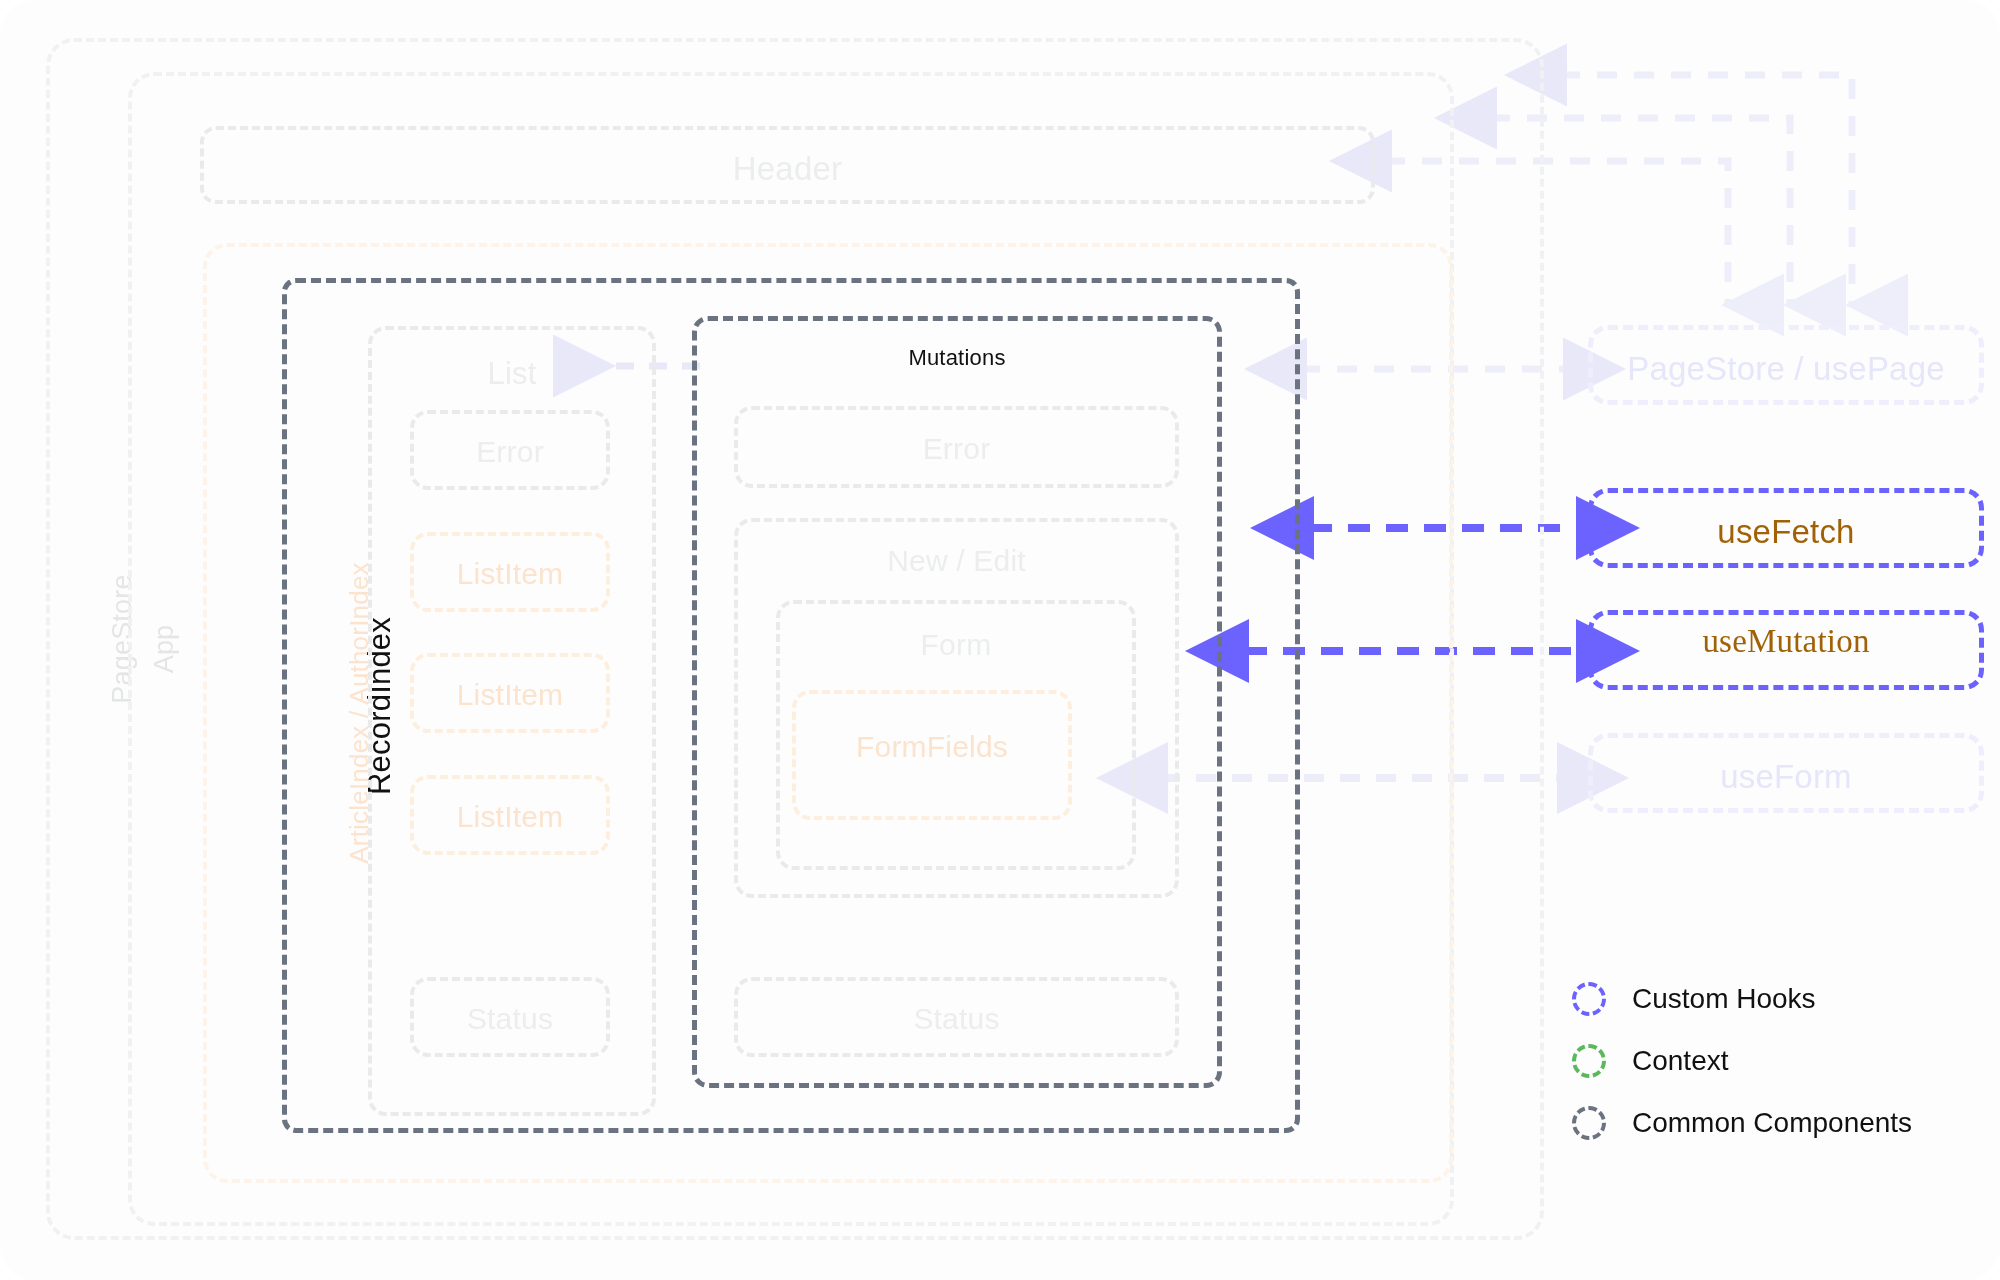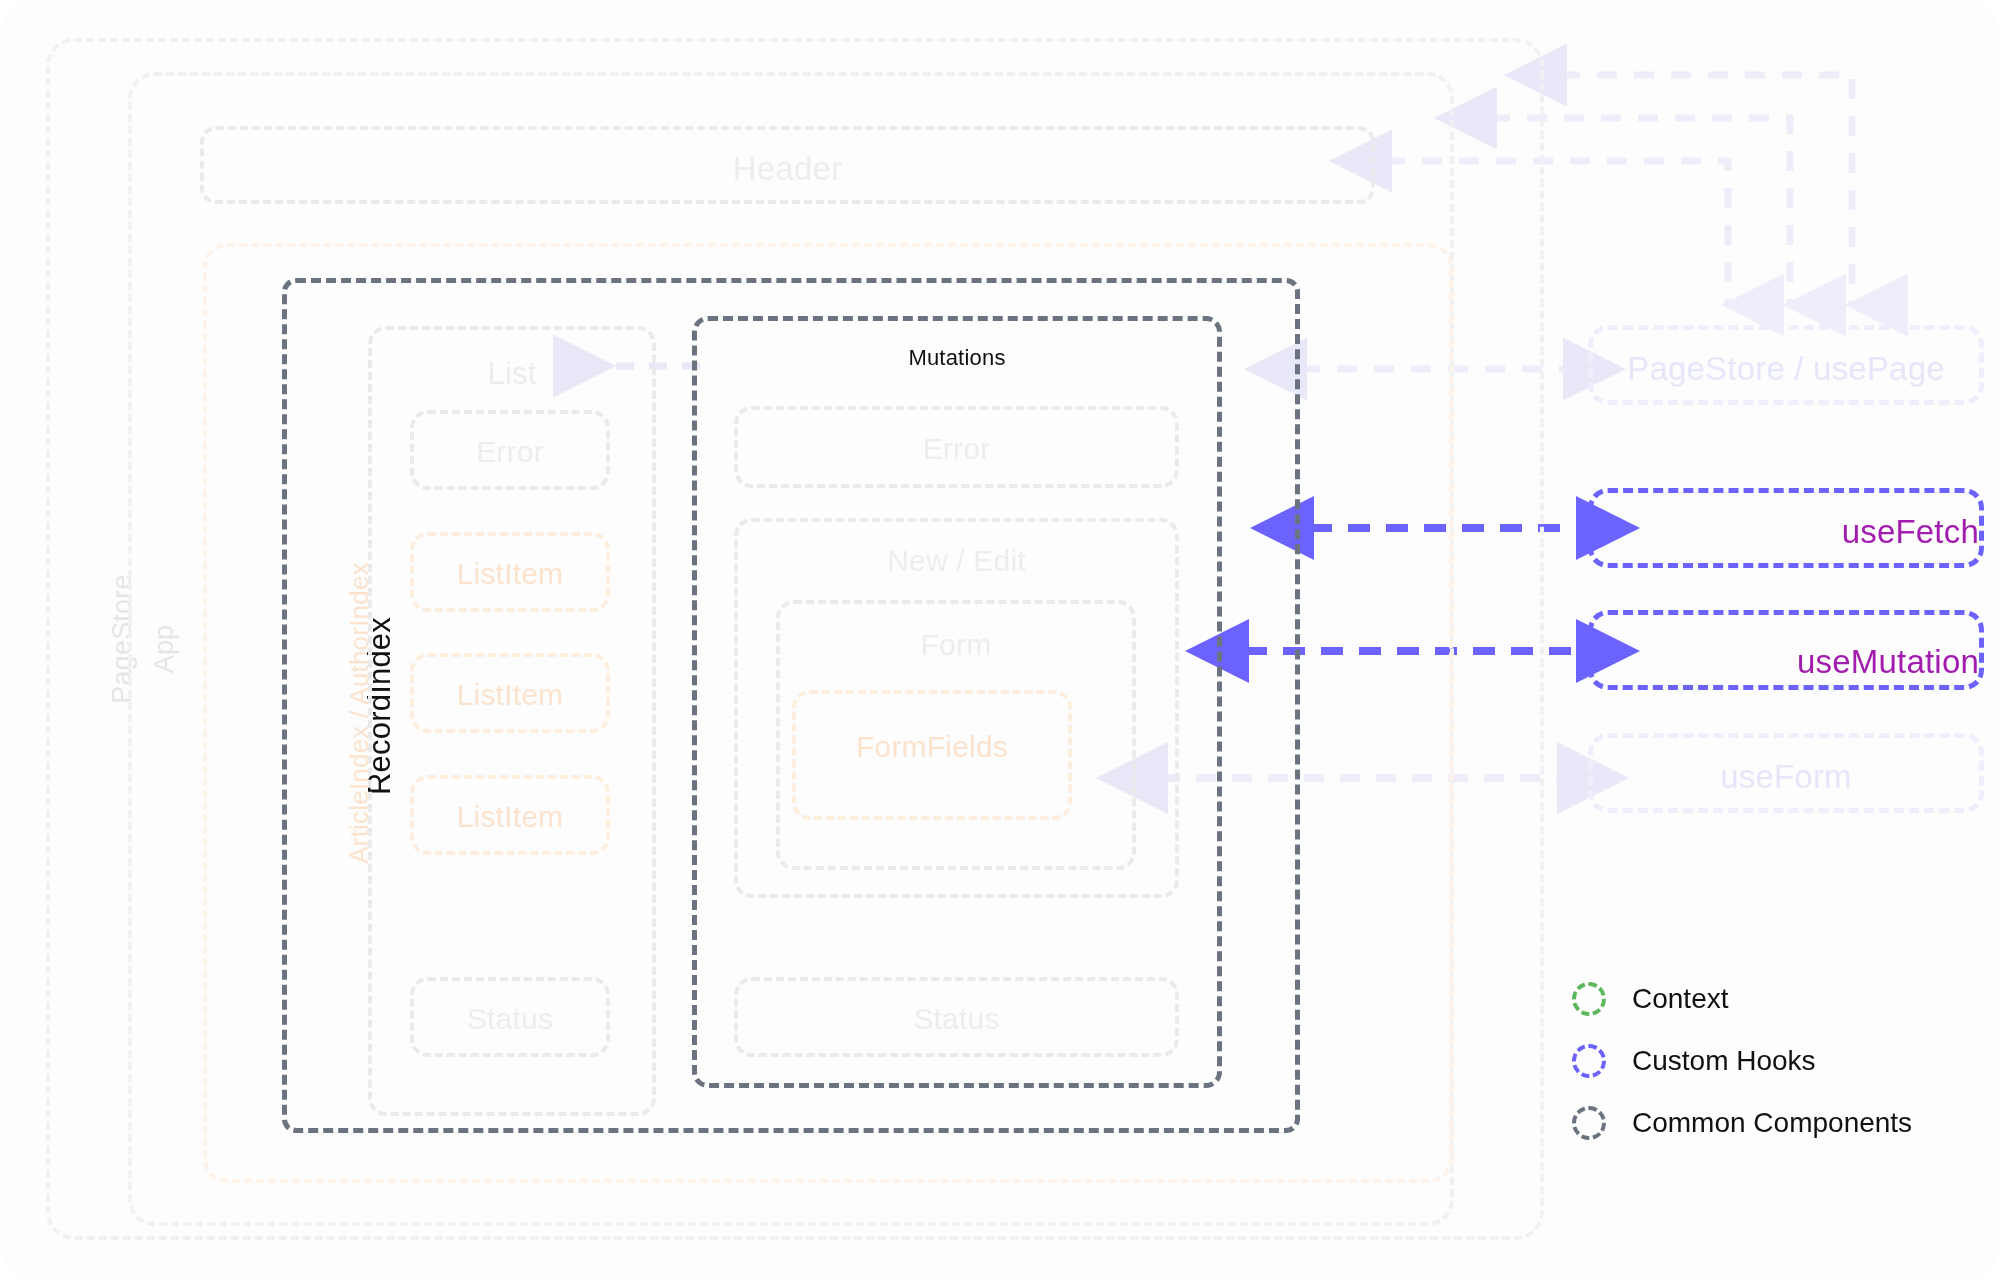--- a/index.html
+++ b/index.html
@@ -39,21 +39,21 @@
   .c-common-faint2{ border-color:#f0f1f2; }
   .c-entity-faint{ border-color:#fdeedd; }
   .c-entity-faint2{ border-color:#fdf3e9; }
   .c-hook        { border-color:#6c63ff; }
   .c-hook-faint  { border-color:#eeeefc; }
 
   .t-common      { color:#111111; }
   .t-common-faint{ color:#e4e5e7; }
   .t-common-faint2{ color:#eceded; }
   .t-entity-faint{ color:#fbe3cd; }
-  .t-hook        { color:#a21caf;text-align:right; }
+  .t-hook        { color:#a16207; }
   .t-hook-faint  { color:#e6e6fb; }
 
   
   #wires{position:absolute;left:0;top:0;width:2000px;height:1280px;pointer-events:none;}
 
   
   #legend{position:absolute;left:1572px;top:968px;}
   .leg-row{display:flex;align-items:center;height:62px;}
   .leg-dot{
     width:34px;height:34px;border-radius:50%;
@@ -186,35 +186,35 @@
 
   <div class="box c-hook-faint" style="left:1588px;top:325px;width:396px;height:80px;border-width:5px;border-radius:20px;">
     <div class="lbl lbl-top t-hook-faint" style="top:20px;font-size:33px;">PageStore / usePage</div>
   </div>
 
   <div class="box c-hook" style="left:1588px;top:488px;width:396px;height:80px;border-width:5px;border-radius:20px;">
     <div class="lbl lbl-top t-hook" style="top:20px;font-size:33px;">useFetch</div>
   </div>
 
   <div class="box c-hook" style="left:1588px;top:610px;width:396px;height:80px;border-width:5px;border-radius:20px;">
-    <div class="lbl lbl-top t-hook" style="top:28px;font-size:33px;">useMutation</div>
+    <div class="lbl lbl-top t-hook" style="top:8px;font-size:33px;font-family:Liberation Serif, serif;">useMutation</div>
   </div>
 
   <div class="box c-hook-faint" style="left:1588px;top:733px;width:396px;height:80px;border-width:5px;border-radius:20px;">
     <div class="lbl lbl-top t-hook-faint" style="top:20px;font-size:33px;">useForm</div>
   </div>
 
   <div id="legend">
+    <div class="leg-row">
+      <span class="leg-dot d-hook"></span>
+      <span class="leg-txt">Custom Hooks</span>
+    </div>
     <div class="leg-row">
       <span class="leg-dot d-context"></span>
       <span class="leg-txt">Context</span>
     </div>
     <div class="leg-row">
-      <span class="leg-dot d-hook"></span>
-      <span class="leg-txt">Custom Hooks</span>
-    </div>
-    <div class="leg-row">
       <span class="leg-dot d-common"></span>
       <span class="leg-txt">Common Components</span>
     </div>
   </div>
 
 </div>
 
 </body></html>

